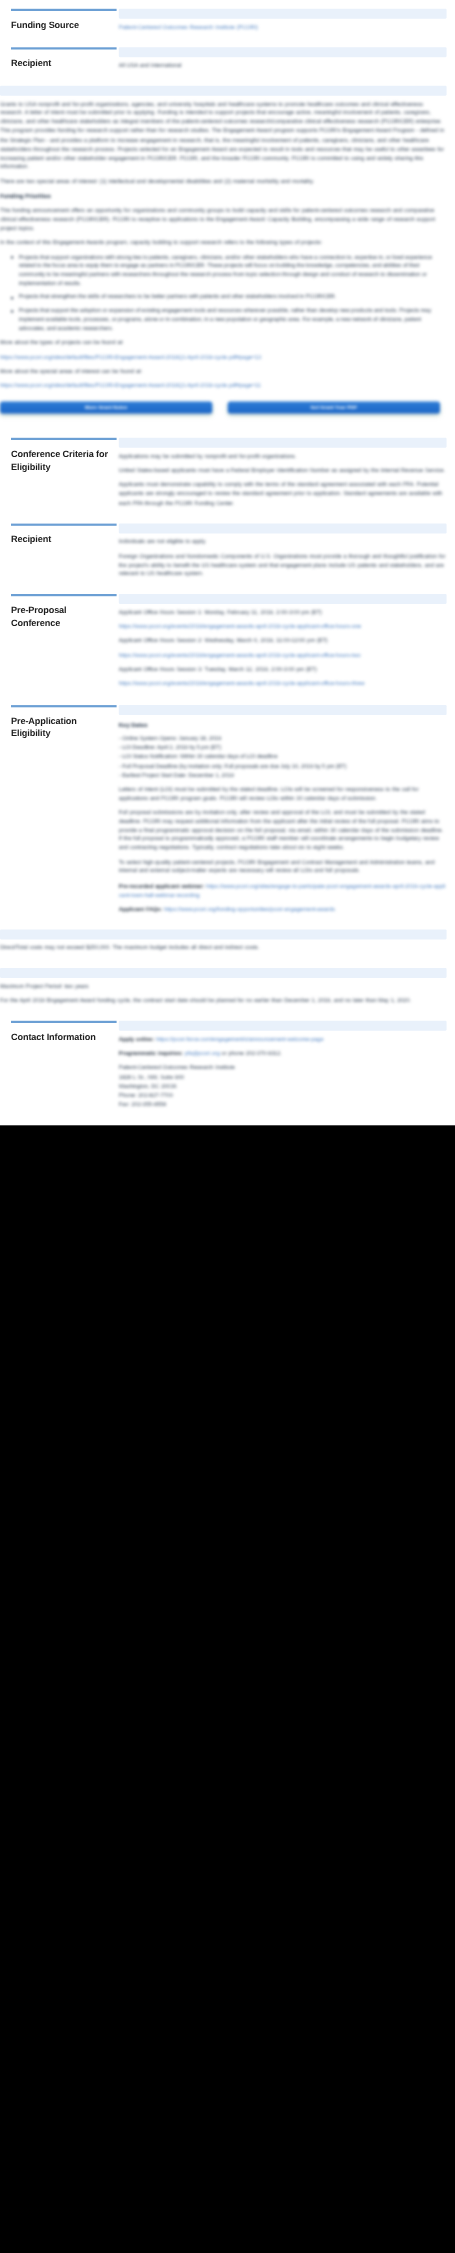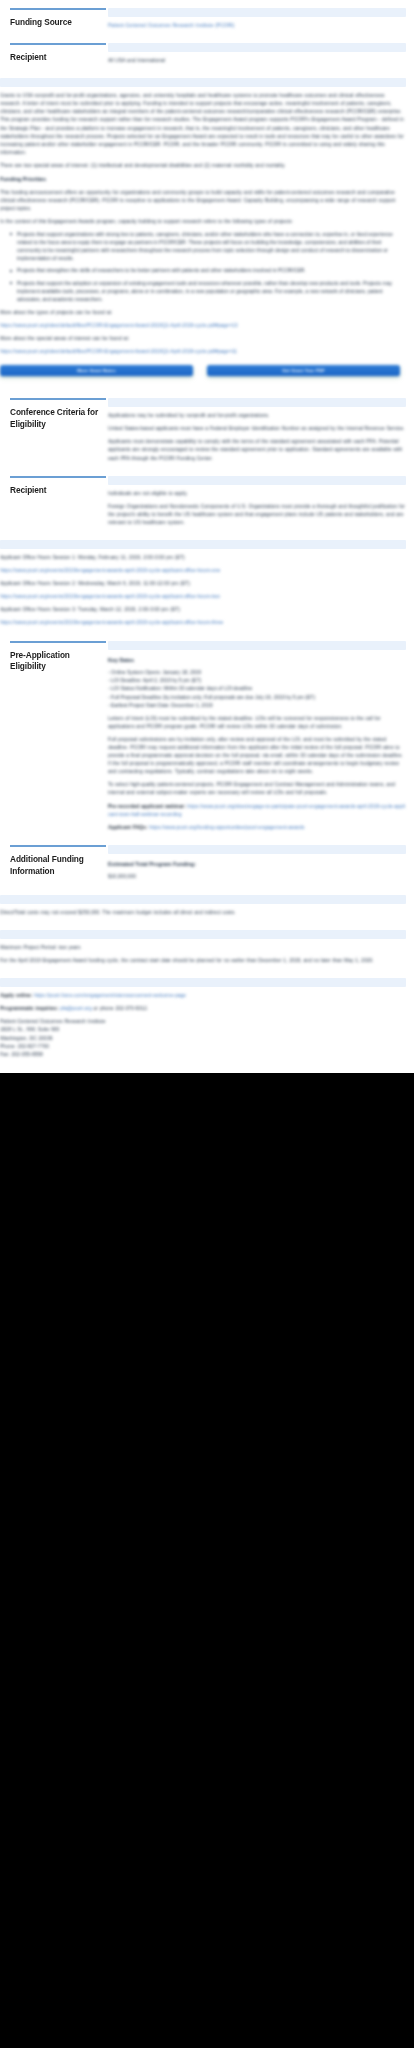--- a/index.html
+++ b/index.html
@@ -153,20 +153,24 @@
         </div>
         <div class="value-col">
           <div class="rule"></div>
           <div class="blur">
             <div class="txt">Individuals are not eligible to apply.</div>
             <div class="txt">Foreign Organizations and Nondomestic Components of U.S. Organizations must provide a thorough and thoughtful justification for the project's ability to benefit the US healthcare system and that engagement plans include US patients and stakeholders, and are relevant to US healthcare system.</div>
           </div>
         </div>
       </div>
       <div class="row">
+        <div class="label-col">
+          <div class="rule"></div>
+          <div class="label">Pre-Proposal Conference</div>
+        </div>
         <div class="value-col">
           <div class="rule"></div>
           <div class="blur">
             <div class="txt">Applicant Office Hours Session 1: Monday, February 11, 2019, 2:00-3:00 pm (ET)</div>
             <div class="txt lnk">https://www.pcori.org/events/2019/engagement-awards-april-2019-cycle-applicant-office-hours-one</div>
             <div class="txt">Applicant Office Hours Session 2: Wednesday, March 6, 2019, 11:00-12:00 pm (ET)</div>
             <div class="txt lnk">https://www.pcori.org/events/2019/engagement-awards-april-2019-cycle-applicant-office-hours-two</div>
             <div class="txt">Applicant Office Hours Session 3: Tuesday, March 12, 2019, 2:00-3:00 pm (ET)</div>
             <div class="txt lnk">https://www.pcori.org/events/2019/engagement-awards-april-2019-cycle-applicant-office-hours-three</div>
           </div>
@@ -190,50 +194,41 @@
             </div>
             <div class="txt">Letters of Intent (LOI) must be submitted by the stated deadline. LOIs will be screened for responsiveness to the call for applications and PCORI program goals. PCORI will review LOIs within 30 calendar days of submission.</div>
             <div class="txt">Full proposal submissions are by invitation only, after review and approval of the LOI, and must be submitted by the stated deadline. PCORI may request additional information from the applicant after the initial review of the full proposal. PCORI aims to provide a final programmatic approval decision on the full proposal, via email, within 30 calendar days of the submission deadline. If the full proposal is programmatically approved, a PCORI staff member will coordinate arrangements to begin budgetary review and contracting negotiations. Typically, contract negotiations take about six to eight weeks.</div>
             <div class="txt">To select high-quality patient-centered projects, PCORI Engagement and Contract Management and Administration teams, and internal and external subject-matter experts are necessary will review all LOIs and full proposals.</div>
             <div class="txt"><span class="strong">Pre-recorded applicant webinar:</span> <span class="lnk">https://www.pcori.org/sites/engage-to-participate-pcori-engagement-awards-april-2019-cycle-applicant-town-hall-webinar-recording</span></div>
             <div class="txt"><span class="strong">Applicant FAQs:</span> <span class="lnk">https://www.pcori.org/funding-opportunities/pcori-engagement-awards</span></div>
           </div>
         </div>
       </div>
       <div class="row">
-        <div class="label-col">
-          <div class="rule"></div>
-          <div class="label">Additional Funding Information</div>
-        </div>
-        <div class="value-col">
-          <div class="rule"></div>
-          <div class="blur">
-            <div class="head">Estimated Total Program Funding:</div>
-            <div class="txt">$10,000,000</div>
-          </div>
-        </div>
-      </div>
-      <div class="row">
         <div class="value-col">
           <div class="rule"></div>
           <div class="blur">
             <div class="txt">Direct/Total costs may not exceed $250,000. The maximum budget includes all direct and indirect costs.</div>
           </div>
         </div>
       </div>
       <div class="row">
         <div class="value-col">
           <div class="rule"></div>
           <div class="blur">
             <div class="txt">Maximum Project Period: two years</div>
             <div class="txt">For the April 2019 Engagement Award funding cycle, the contract start date should be planned for no earlier than December 1, 2019, and no later than May 1, 2020.</div>
           </div>
         </div>
       </div>
       <div class="row">
+        <div class="label-col">
+          <div class="rule"></div>
+          <div class="label">Contact Information</div>
+        </div>
         <div class="value-col">
           <div class="rule"></div>
           <div class="blur">
             <div class="txt"><span class="strong">Apply online:</span> <span class="lnk">https://pcori.force.com/engagement/s/announcement-welcome-page</span></div>
             <div class="txt"><span class="strong">Programmatic inquiries:</span> <span class="lnk">pfa@pcori.org</span> <span>or phone 202-370-9312.</span></div>
             <div class="txt addr">
               <div>Patient-Centered Outcomes Research Institute</div>
               <div>1828 L St., NW, Suite 900</div>
               <div>Washington, DC 20036</div>
               <div>Phone: 202-827-7700</div>

